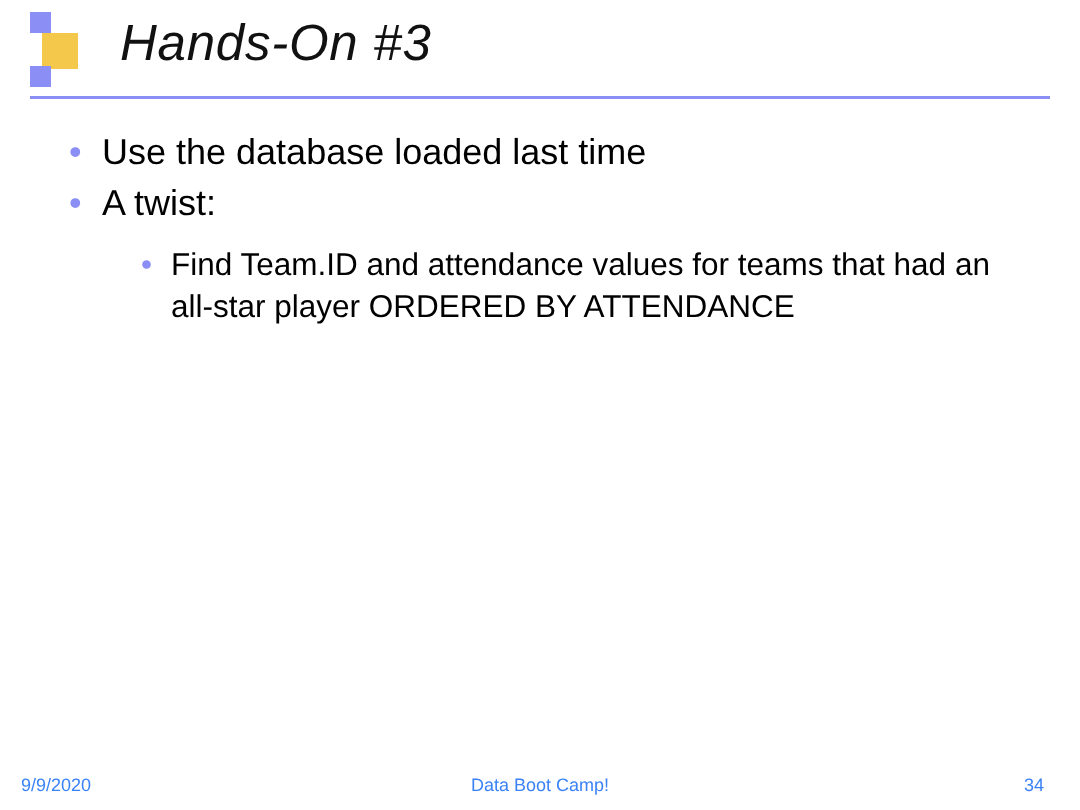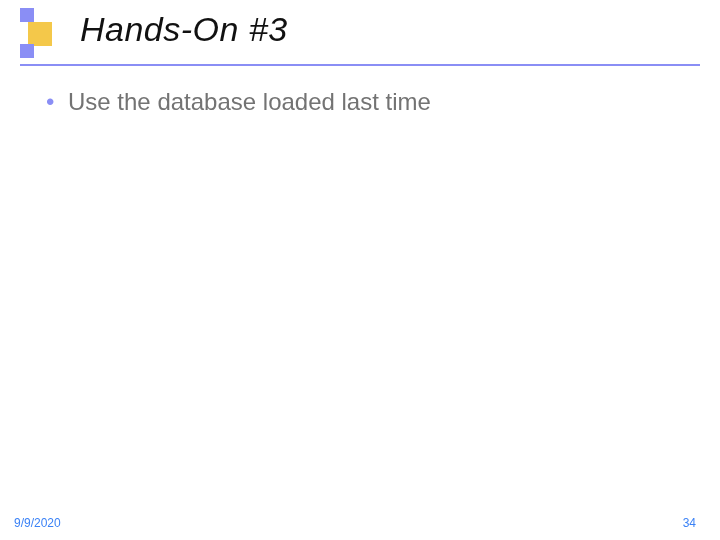--- a/index.html
+++ b/index.html
@@ -49,21 +49,21 @@
     top: 64px;
     width: 680px;
     height: 2px;
     background: #8a8ef5;
   }
   .body {
     position: absolute;
     left: 40px;
     top: 86px;
     width: 640px;
-    color: #737373;
+    color: #000000;
   }
   ul.lvl1 {
     list-style: none;
     padding-left: 0;
   }
   ul.lvl1 > li {
     position: relative;
     padding-left: 28px;
     font-size: 24px;
     line-height: 1.35;
@@ -137,21 +137,30 @@
 
   <h1 class="title">Hands-On #3</h1>
 
   <div class="title-rule"></div>
 
   <div class="body">
     <ul class="lvl1">
       <li>
         <span>Use the database loaded last time</span>
       </li>
+      <li>
+        <span>A twist:</span>
+        <ul class="lvl2">
+          <li>
+            <span>Find Team.ID and attendance values for teams that had an all-star player ORDERED BY ATTENDANCE</span>
+          </li>
+        </ul>
+      </li>
     </ul>
   </div>
 
   <div class="footer">
     <div class="date">9/9/2020</div>
+    <div class="center">Data Boot Camp!</div>
     <div class="pagenum">34</div>
   </div>
 
 </div>
 
 </body></html>

